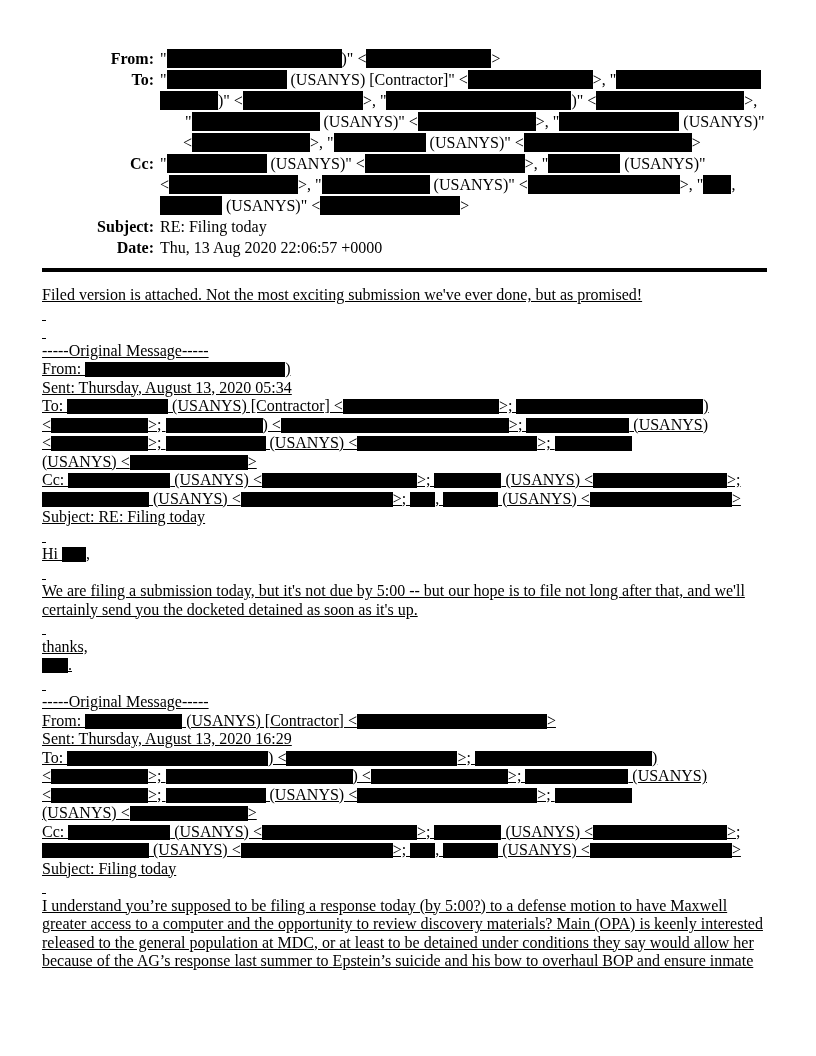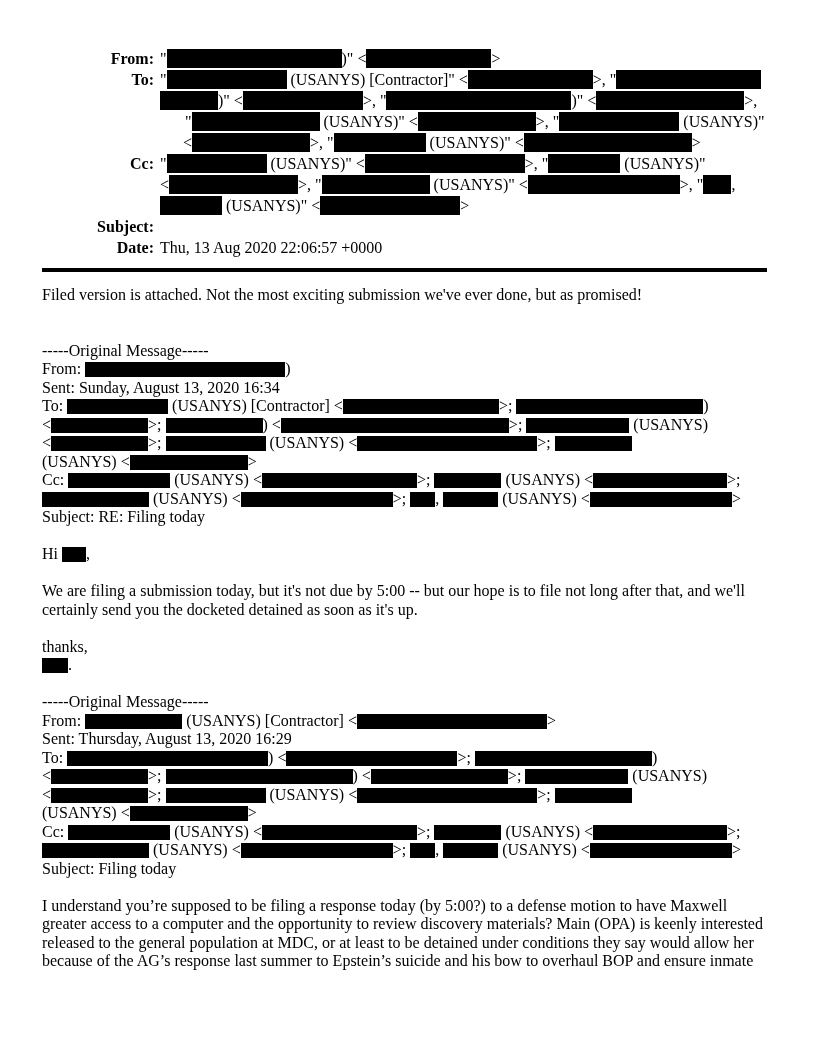--- a/index.html
+++ b/index.html
@@ -12,21 +12,21 @@
   .page { box-sizing: border-box; width: 724px; height: 1056px; padding: 48px 30px 0 42px; }
   
   .hdr-row { display: flex; }
   .hdr-label { flex: none; width: 112px; text-align: right; font-weight: bold; padding-right: 6px; line-height: 21px; white-space: pre; }
   .hdr-value { flex: 1; min-width: 0; }
   .hline { line-height: 21px; white-space: pre; }
   .hline .red { height: 19px; vertical-align: -4px; }
   
   .rule { height: 4px; background: #000; width: 725px; margin: 10px 0 14px 0; }
   
-  .bline { line-height: 18.5px; min-height: 18.5px; white-space: pre; }
+  .bline { line-height: 18.5px; min-height: 18.5px; white-space: pre; text-decoration: underline; }
   .bline .red { height: 15px; vertical-align: -3px; }
   .red { display: inline-block; background: #000; }
   .pad { display: inline-block; }
 </style>
 </head>
 <body>
 
 <div class="page">
   <div id="hdr">
       <div class="hdr-row">
@@ -47,39 +47,42 @@
       <div class="hdr-row">
         <div class="hdr-label">Cc:</div>
         <div class="hdr-value">
           <div class="hline"><span class="txt">"</span><span class="red" style="width: 100px;"></span><span class="txt"> (USANYS)" &lt;</span><span class="red" style="width: 160px;"></span><span class="txt">&gt;, "</span><span class="red" style="width: 72px;"></span><span class="txt"> (USANYS)"</span></div>
           <div class="hline"><span class="txt">&lt;</span><span class="red" style="width: 129px;"></span><span class="txt">&gt;, "</span><span class="red" style="width: 108px;"></span><span class="txt"> (USANYS)" &lt;</span><span class="red" style="width: 152px;"></span><span class="txt">&gt;, "</span><span class="red" style="width: 28px;"></span><span class="txt">,</span></div>
           <div class="hline"><span class="red" style="width: 62px;"></span><span class="txt"> (USANYS)" &lt;</span><span class="red" style="width: 140px;"></span><span class="txt">&gt;</span></div>
         </div>
       </div>
       <div class="hdr-row">
         <div class="hdr-label">Subject:</div>
+        <div class="hdr-value">
+          <div class="hline"><span class="txt">RE: Filing today</span></div>
+        </div>
       </div>
       <div class="hdr-row">
         <div class="hdr-label">Date:</div>
         <div class="hdr-value">
           <div class="hline"><span class="txt">Thu, 13 Aug 2020 22:06:57 +0000</span></div>
         </div>
       </div>
     </div>
   <div class="rule"></div>
   <div id="bodytext">
       <div>
         <div class="bline"><span class="txt">Filed version is attached. Not the most exciting submission we've ever done, but as promised!</span></div>
       </div>
       <div class="bline"> </div>
       <div class="bline"> </div>
       <div>
         <div class="bline"><span class="txt">-----Original Message-----</span></div>
         <div class="bline"><span class="txt">From: </span><span class="red" style="width: 200px;"></span><span class="txt">)</span></div>
-        <div class="bline"><span class="txt">Sent: Sunday, August 13, 2020 16:34</span></div>
+        <div class="bline"><span class="txt">Sent: Thursday, August 13, 2020 05:34</span></div>
         <div class="bline"><span class="txt">To: </span><span class="red" style="width: 101px;"></span><span class="txt"> (USANYS) [Contractor] &lt;</span><span class="red" style="width: 156px;"></span><span class="txt">&gt;; </span><span class="red" style="width: 187px;"></span><span class="txt">)</span></div>
         <div class="bline"><span class="txt">&lt;</span><span class="red" style="width: 97px;"></span><span class="txt">&gt;; </span><span class="red" style="width: 97px;"></span><span class="txt">) &lt;</span><span class="red" style="width: 228px;"></span><span class="txt">&gt;; </span><span class="red" style="width: 103px;"></span><span class="txt"> (USANYS)</span></div>
         <div class="bline"><span class="txt">&lt;</span><span class="red" style="width: 97px;"></span><span class="txt">&gt;; </span><span class="red" style="width: 100px;"></span><span class="txt"> (USANYS) &lt;</span><span class="red" style="width: 180px;"></span><span class="txt">&gt;; </span><span class="red" style="width: 77px;"></span></div>
         <div class="bline"><span class="txt">(USANYS) &lt;</span><span class="red" style="width: 118px;"></span><span class="txt">&gt;</span></div>
         <div class="bline"><span class="txt">Cc: </span><span class="red" style="width: 102px;"></span><span class="txt"> (USANYS) &lt;</span><span class="red" style="width: 155px;"></span><span class="txt">&gt;; </span><span class="red" style="width: 67px;"></span><span class="txt"> (USANYS) &lt;</span><span class="red" style="width: 134px;"></span><span class="txt">&gt;;</span></div>
         <div class="bline"><span class="red" style="width: 107px;"></span><span class="txt"> (USANYS) &lt;</span><span class="red" style="width: 152px;"></span><span class="txt">&gt;; </span><span class="red" style="width: 25px;"></span><span class="txt">, </span><span class="red" style="width: 55px;"></span><span class="txt"> (USANYS) &lt;</span><span class="red" style="width: 142px;"></span><span class="txt">&gt;</span></div>
         <div class="bline"><span class="txt">Subject: RE: Filing today</span></div>
       </div>
       <div class="bline"> </div>
       <div>

